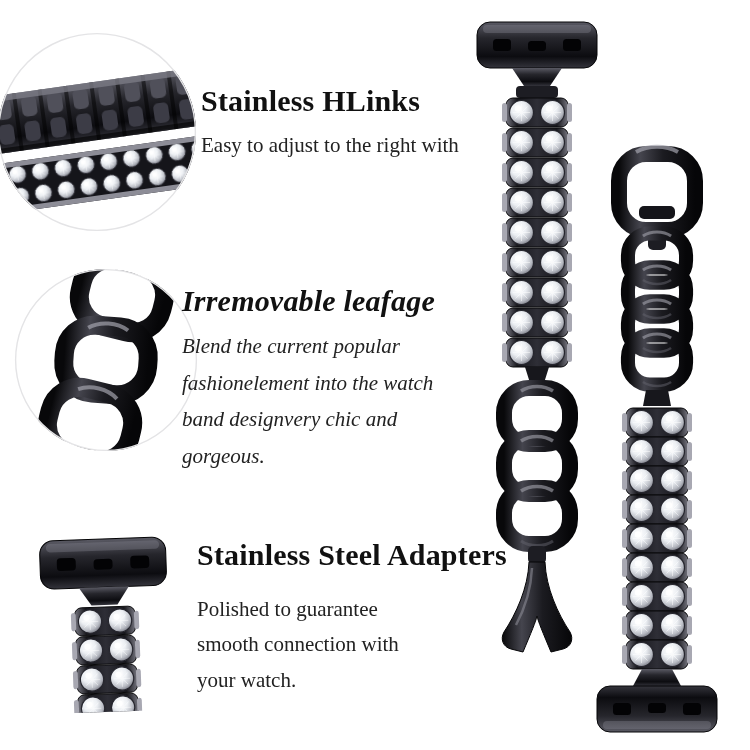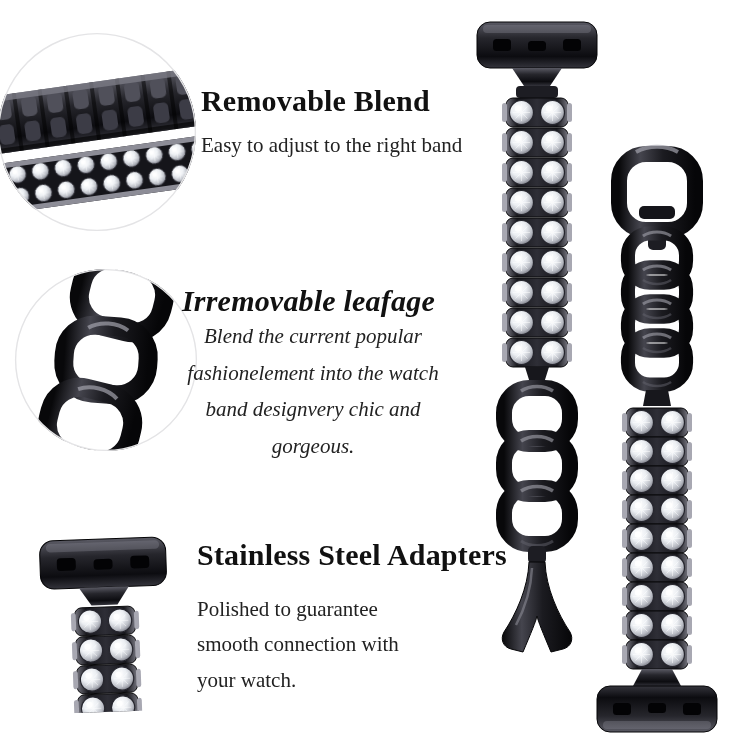--- a/index.html
+++ b/index.html
@@ -20,21 +20,21 @@
 
   .feature { position:absolute; color:#1c1c1c; }
   .feature h2 {
     font-size:30px; font-weight:700; color:#111111; letter-spacing:0.2px;
     white-space:nowrap;
   }
   .feature p { font-size:21px; color:#222222; }
   .f1 { left:201px; top:84px; width:340px; }
   .f1 p { margin-top:13px; line-height:1.35; white-space:nowrap; }
   .f2 { left:182px; top:284px; width:262px;font-style:italic; }
-  .f2 p { line-height:1.74;text-align:center; }
+  .f2 p { margin-top:10px; line-height:1.74; }
   .f3 { left:197px; top:538px; width:234px; }
   .f3 p { margin-top:20px; line-height:1.68; }
 </style>
 </head>
 <body>
 
 <div class="stage">
 
   <svg width="0" height="0" style="position:absolute" aria-hidden="true">
     <defs>
@@ -127,22 +127,22 @@
           <rect x="-30" y="120" width="245" height="44" fill="url(#gemsP)"></rect>
           <rect x="-30" y="118" width="245" height="5" fill="#8d8d97"></rect>
           <rect x="-30" y="163" width="245" height="5" fill="#8d8d97"></rect>
         </g>
       </g>
       <circle cx="100" cy="100" r="98.4" fill="none" stroke="#e4e4e6" stroke-width="1.4"></circle>
     </svg>
   </figure>
 
   <section class="feature f1">
-    <h2>Removable Blend</h2>
-    <p>Easy to adjust to the right band</p>
+    <h2>Stainless HLinks</h2>
+    <p>Easy to adjust to the right with</p>
   </section>
 
   <figure class="circle fig-chain">
     <svg viewBox="0 0 184 184" width="184" height="184">
       <clipPath id="c2">
           <circle cx="92" cy="92" r="91"></circle>
         </clipPath>
       <g clip-path="url(#c2)">
         <circle cx="92" cy="92" r="91" fill="#ffffff"></circle>
         <g transform="rotate(14 92 92)">

